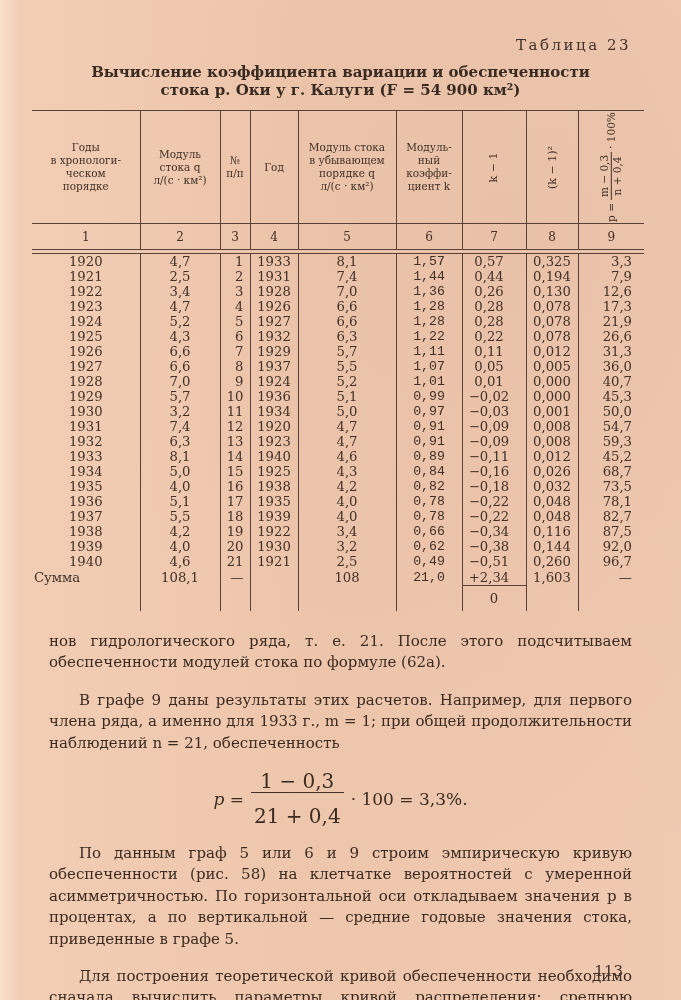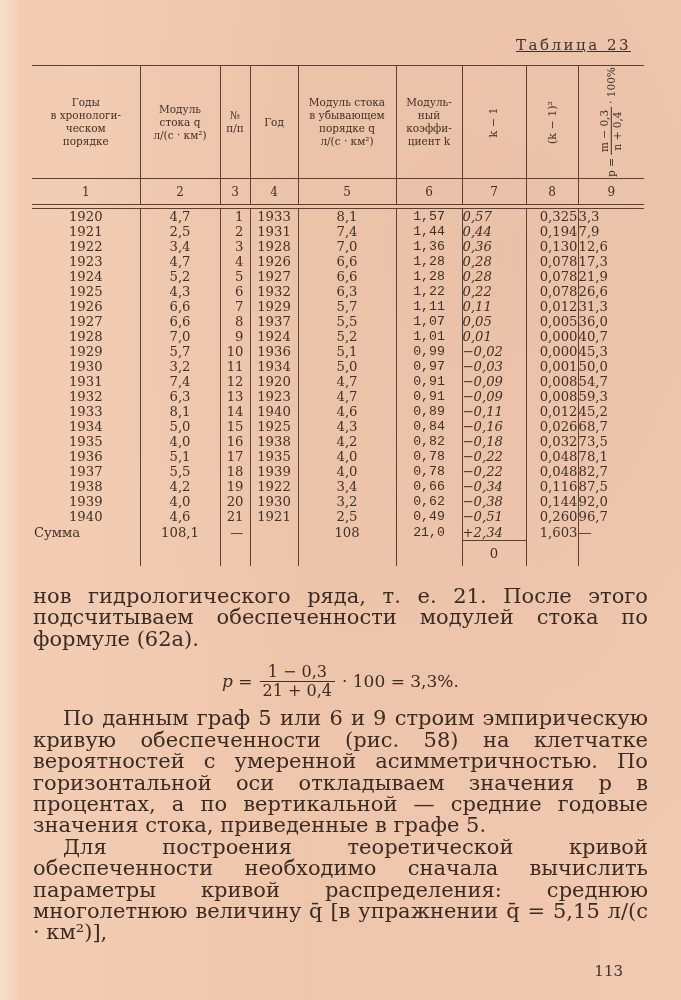--- a/index.html
+++ b/index.html
@@ -9,21 +9,21 @@
     color:#3b2c24;
   }
   .page{
     position:relative;width:681px;height:1000px;overflow:hidden;
     background:
       radial-gradient(ellipse at 80% 25%, rgba(120,70,40,0.05), transparent 60%),
       linear-gradient(90deg,#f8dfca 0,#f2cdb4 3%,#eec6ac 45%,#f0c9b1 100%);
   }
   .caption{
     padding:36px 50px 0 0;text-align:right;
-    font-size:15px;letter-spacing:2.5px;color:#42322a;text-decoration:underline;
+    font-size:15px;letter-spacing:2.5px;color:#42322a;
   }
   .title{
     margin:9px auto 0;text-align:center;font-weight:bold;
     font-size:15px;line-height:18px;color:#3a2b22;
   }
   table{
     margin:11px 0 0 32px;border-collapse:collapse;table-layout:fixed;width:612px;
     border-top:1px solid #57423a;
   }
   th,td{
@@ -42,47 +42,51 @@
   tr.num-row th{height:25px;font-size:12px;text-align:center;vertical-align:middle;}
   tr.dbl td{height:3px;border-top:1px solid #57423a;border-bottom:1px solid #57423a;border-right:none;}
   tbody td{height:15px;line-height:15px;font-size:13.2px;vertical-align:middle;}
   tr.tot td{height:16px;}
   .c0{text-align:center;}
   .c1{text-align:center;}
   .c2{text-align:right;padding-right:6px;}
   .c3{text-align:center;}
   .c4{text-align:center;}
   .c5{text-align:center;font-family:Liberation Mono, monospace;}
-  .c6{text-align:left;padding-right:10px;font-style:italic;}
-  .c7{text-align:right;}
-  .c8{text-align:left;padding-right:12px;}
+  .c6{text-align:center;padding-right:10px;}
+  .c7{text-align:center;}
+  .c8{text-align:right;padding-right:12px;}
   td.label{text-align:left;padding-left:2px;}
   tr.zero-row td{height:25px;vertical-align:middle;}
   td.zero-cell{border-top:1px solid #57423a;text-align:center;font-size:13.2px;}
   .bodytext{margin:20px 33px 0 33px;}
   .bodytext p{
-    margin:0;text-align:justify;text-indent:30px;
-    font-size:21px;line-height:21.4px;color:#3b2b22;
+    margin:16px;text-align:justify;text-indent:30px;
+    font-size:15px;line-height:21.4px;color:#3b2b22;
   }
   .bodytext p.noindent{text-indent:0;}
   .formula{
     margin:13px 0 9px;display:flex;justify-content:center;align-items:center;
     gap:7px;font-size:17px;color:#3b2b22;
   }
   .formula .it{font-style:italic;}
-  .formula .frac{font-size:16px;}
+  .formula .frac{font-size:20px;gap:12px;}
   .pageno{position:absolute;right:58px;bottom:20px;font-size:15px;color:#42322a;}
 </style>
 </head>
 <body>
 
 <div class="page">
 
   <div class="caption">Таблица 23</div>
 
+  <div class="title">
+    <span>Вычисление коэффициента вариации и обеспеченности</span><br>
+    <span>стока р. Оки у г. Калуги (F = 54 900 км²)</span>
+  </div>
 
   <table>
     <colgroup>
       <col style="width:108px">
         <col style="width:80px">
         <col style="width:30px">
       <col style="width:48px">
         <col style="width:98px">
         <col style="width:66px">
       <col style="width:64px">
@@ -182,21 +186,21 @@
           <td class="c7">0,194</td>
           <td class="c8">7,9</td>
         </tr>
         <tr>
           <td class="c0">1922</td>
           <td class="c1">3,4</td>
           <td class="c2">3</td>
           <td class="c3">1928</td>
           <td class="c4">7,0</td>
           <td class="c5">1,36</td>
-          <td class="c6">0,36</td>
+          <td class="c6">0,26</td>
           <td class="c7">0,130</td>
           <td class="c8">12,6</td>
         </tr>
         <tr>
           <td class="c0">1923</td>
           <td class="c1">4,7</td>
           <td class="c2">4</td>
           <td class="c3">1926</td>
           <td class="c4">6,6</td>
           <td class="c5">1,28</td>
@@ -413,20 +417,21 @@
           <td></td>
         <td class="zero-cell">0</td>
         <td></td>
           <td></td>
       </tr>
     </tbody>
   </table>
 
   <div class="bodytext">
     <p class="noindent">нов гидрологического ряда, т. е. 21. После этого подсчитываем обеспеченности модулей стока по формуле (62а).</p>
+    <p>В графе 9 даны результаты этих расчетов. Например, для первого члена ряда, а именно для 1933 г., m = 1; при общей продолжительности наблюдений n = 21, обеспеченность</p>
     <div class="formula">
       <span class="it">p =</span>
       <span class="frac">
         <span class="num">1 − 0,3</span>
         <span class="den">21 + 0,4</span>
       </span>
       <span>· 100 = 3,3%.</span>
     </div>
     <p>По данным граф 5 или 6 и 9 строим эмпирическую кривую обеспеченности (рис. 58) на клетчатке вероятностей с умеренной асимметричностью. По горизонтальной оси откладываем значения p в процентах, а по вертикальной — средние годовые значения стока, приведенные в графе 5.</p>
     <p>Для построения теоретической кривой обеспеченности необходимо сначала вычислить параметры кривой распределения: среднюю многолетнюю величину q̄ [в упражнении q̄ = 5,15 л/(с · км²)],</p>

